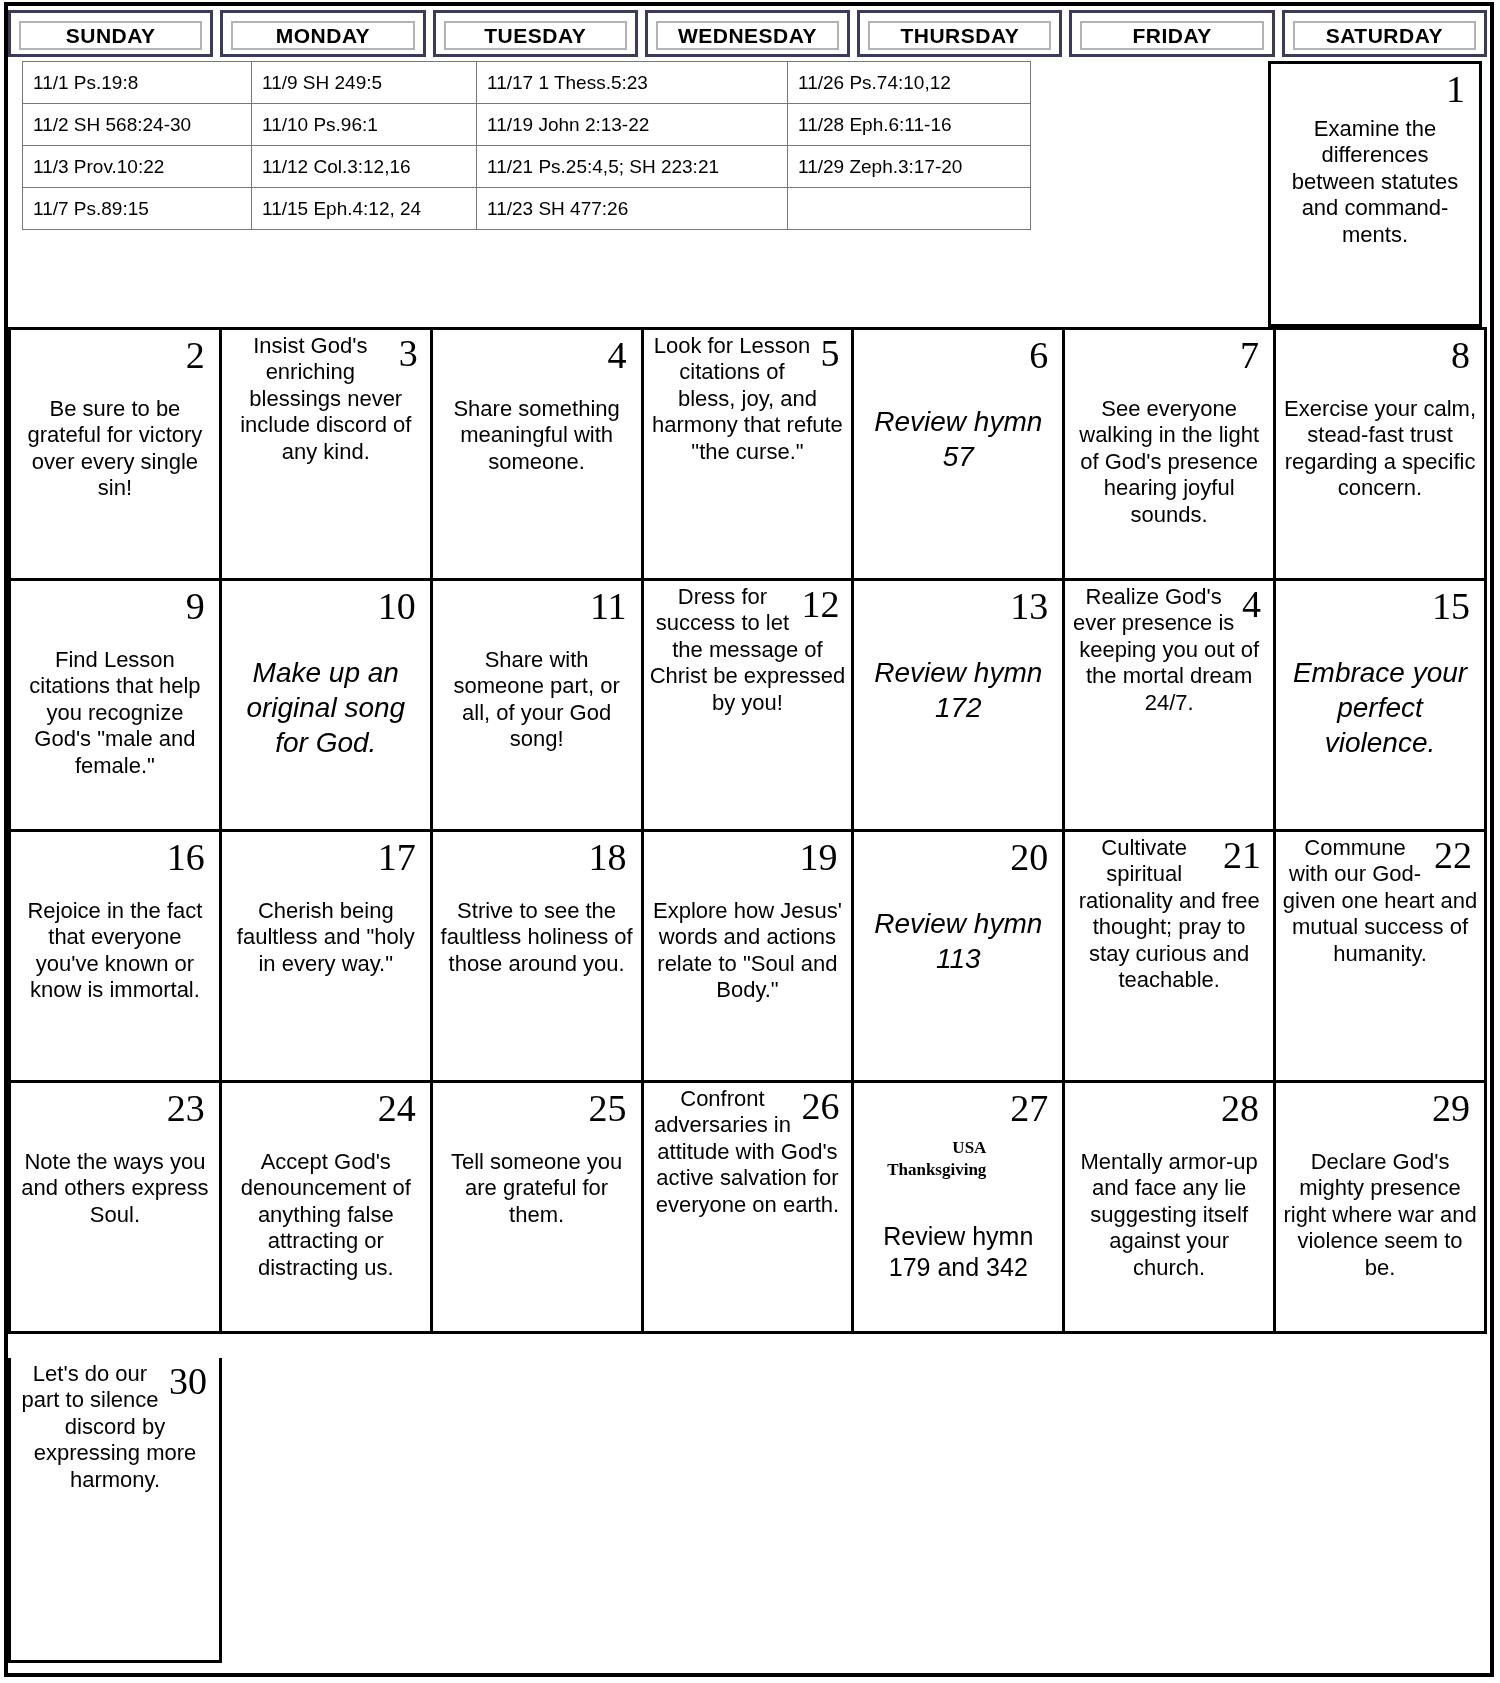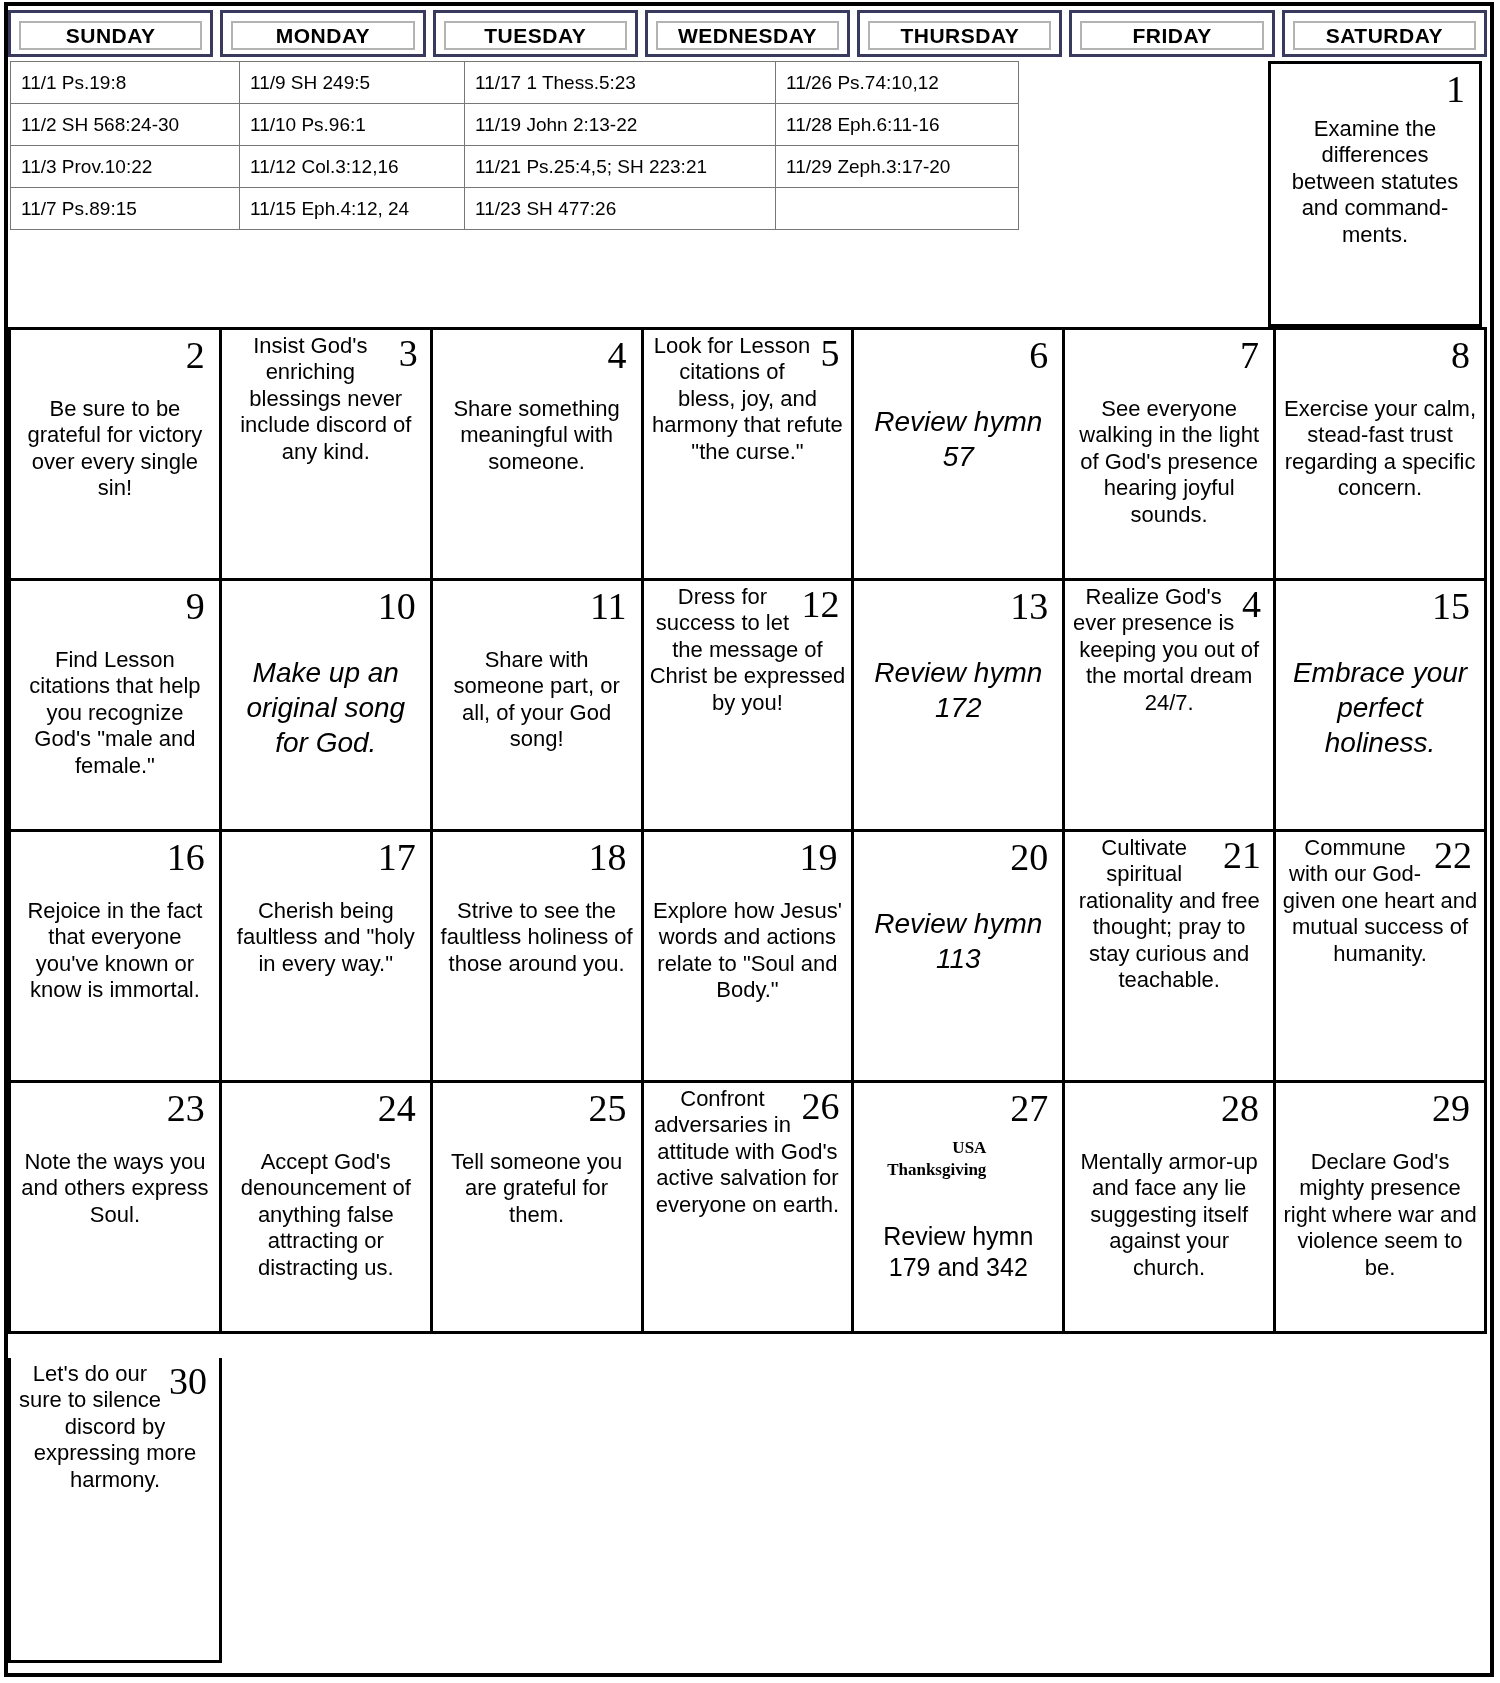--- a/index.html
+++ b/index.html
@@ -29,21 +29,21 @@
     flex:1;border:3px solid var(--c-header);background:var(--c-bg);
     padding:8px;box-sizing:border-box;
   }
   .hd-inner{
     height:100%;border:2px solid var(--c-header-inner);
     display:flex;align-items:center;justify-content:center;
     font-weight:bold;font-size:21px;letter-spacing:0.5px;
   }
   
   .citations{
-    position:absolute;top:55px;left:2px;border-collapse:collapse;
+    position:absolute;top:55px;left:14px;border-collapse:collapse;
     table-layout:fixed;
   }
   .citations col.c1{width:229px}
   .citations col.c2{width:225px}
   .citations col.c3{width:311px}
   .citations col.c4{width:243px}
   .citations td{
     border:1px solid var(--c-cite);height:41px;
     font-size:19px;padding:0 4px 0 10px;vertical-align:middle;
     background:var(--c-bg);white-space:nowrap;overflow:hidden;
@@ -208,21 +208,21 @@
           <td class="day-cell">
             <span class="num">13</span>
             <div class="txt lg">Review hymn 172</div>
           </td>
           <td class="day-cell inline">
             <span class="num">4</span>
             <div class="txt">Realize God's ever presence is keeping you out of the mortal dream 24/7.</div>
           </td>
           <td class="day-cell">
             <span class="num">15</span>
-            <div class="txt lg">Embrace your perfect holiness.</div>
+            <div class="txt lg">Embrace your perfect violence.</div>
           </td>
         </tr>
         <tr>
           <td class="day-cell">
             <span class="num">16</span>
             <div class="txt">Rejoice in the fact that everyone you've known or know is immortal.</div>
           </td>
           <td class="day-cell">
             <span class="num">17</span>
             <div class="txt">Cherish being faultless and "holy in every way."</div>
@@ -278,17 +278,17 @@
             <span class="num">29</span>
             <div class="txt">Declare God's mighty presence right where war and violence seem to be.</div>
           </td>
         </tr>
       </tbody>
   </table>
 
   <div class="last-row">
     <div class="day30 day-cell inline">
         <span class="num">30</span>
-        <div class="txt">Let's do our sure to silence discord by expressing more harmony.</div>
+        <div class="txt">Let's do our part to silence discord by expressing more harmony.</div>
       </div>
   </div>
 
 </div>
 
 </body></html>

